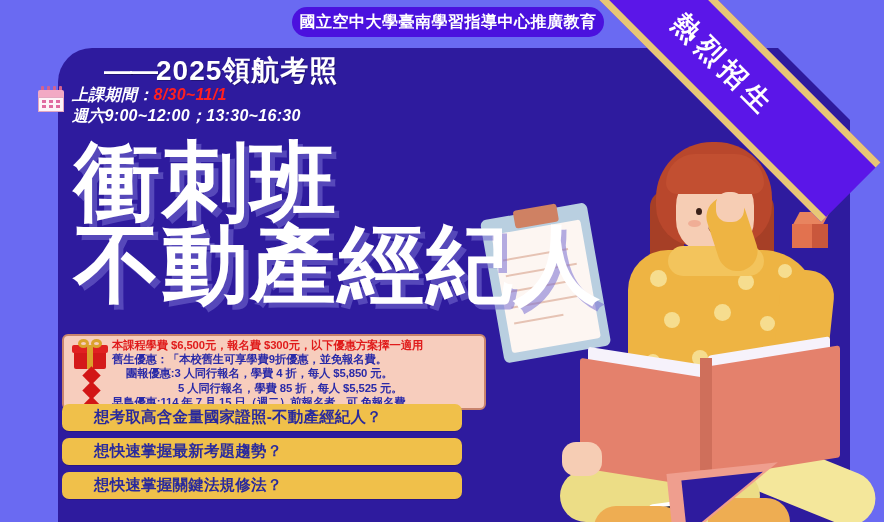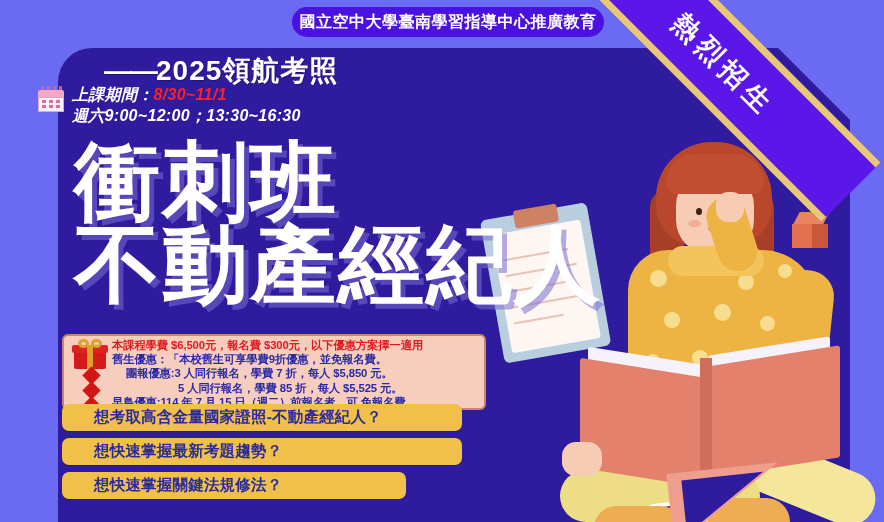--- a/index.html
+++ b/index.html
@@ -128,21 +128,21 @@
     height:27px;margin-bottom:7px;
     display:flex;align-items:center;
     box-shadow:0 1px 0 rgba(0,0,0,.15);
   }
   .qbar span{
     color:#2a2a9c;font-size:15.5px;font-weight:bold;
     padding-left:32px;white-space:nowrap;letter-spacing:.2px;
   }
   .qbar.w1{width:400px;}
   .qbar.w2{width:400px;}
-  .qbar.w3{width:344px;}
+  .qbar.w3{width:400px;}
   
   .illus{position:absolute;left:500px;top:150px;width:370px;height:372px;z-index:5;}
   .il{position:absolute;}
   
   .cube{left:292px;top:62px;width:42px;height:42px;}
   .cube .top{position:absolute;left:4px;top:0;width:30px;height:14px;background:#e8845f;transform:skewX(-28deg);}
   .cube .lft{position:absolute;left:0px;top:12px;width:20px;height:24px;background:#e2724f;}
   .cube .rgt{position:absolute;left:20px;top:12px;width:16px;height:24px;background:#c9573c;}
   
   .clip{left:-8px;top:60px;width:112px;height:150px;transform:rotate(-10deg);}
@@ -316,21 +316,21 @@
         <div class="bowr"></div>
     </div>
     <div class="diamonds">
       <div class="dia"></div>
       <div class="dia"></div>
       <div class="dia"></div>
     </div>
     <div class="price-lines">
       <div class="pl red">本課程學費 $6,500元，報名費 $300元，以下優惠方案擇一適用</div>
       <div class="pl">舊生優惠：「本校舊生可享學費9折優惠，並免報名費。</div>
-      <div class="pl ind1">團報優惠:3 人同行報名，學費 7 折，每人 $5,850 元。</div>
+      <div class="pl ind1">團報優惠:3 人同行報名，學費 4 折，每人 $5,850 元。</div>
       <div class="pl ind2">5 人同行報名，學費 85 折，每人 $5,525 元。</div>
       <div class="pl">早鳥優惠:114 年 7 月 15 日（週二）前報名者，可 免報名費。</div>
     </div>
   </div>
 
   <div class="qbars">
     <div class="qbar w1">
         <span>想考取高含金量國家證照-不動產經紀人？</span>
       </div>
     <div class="qbar w2">

